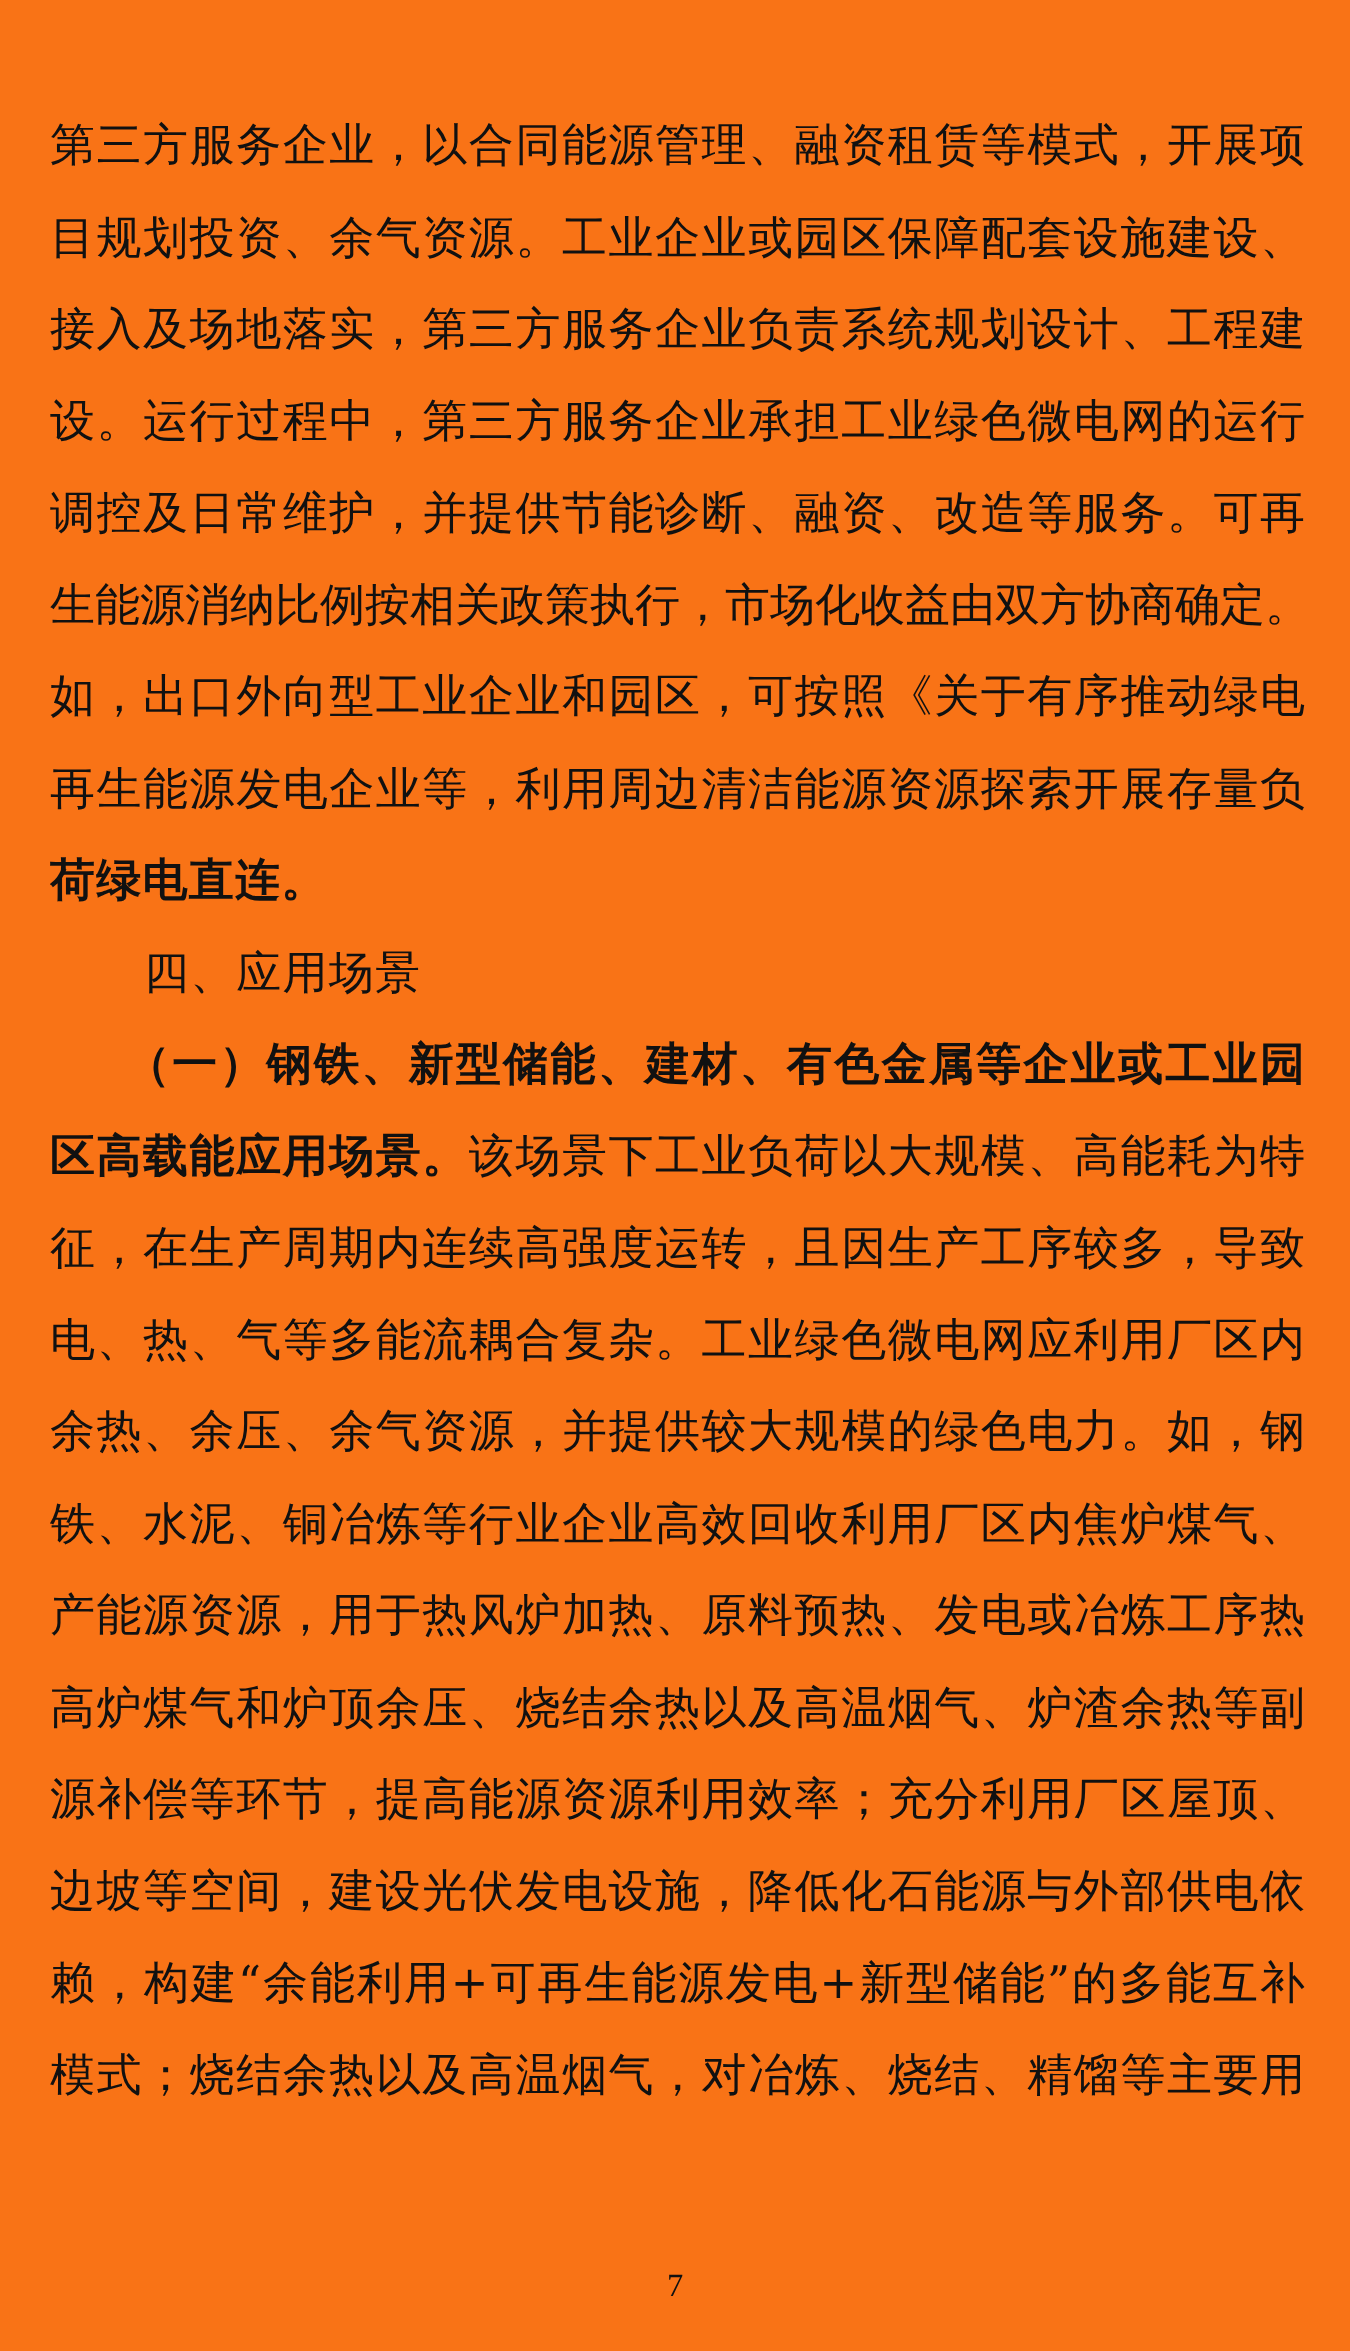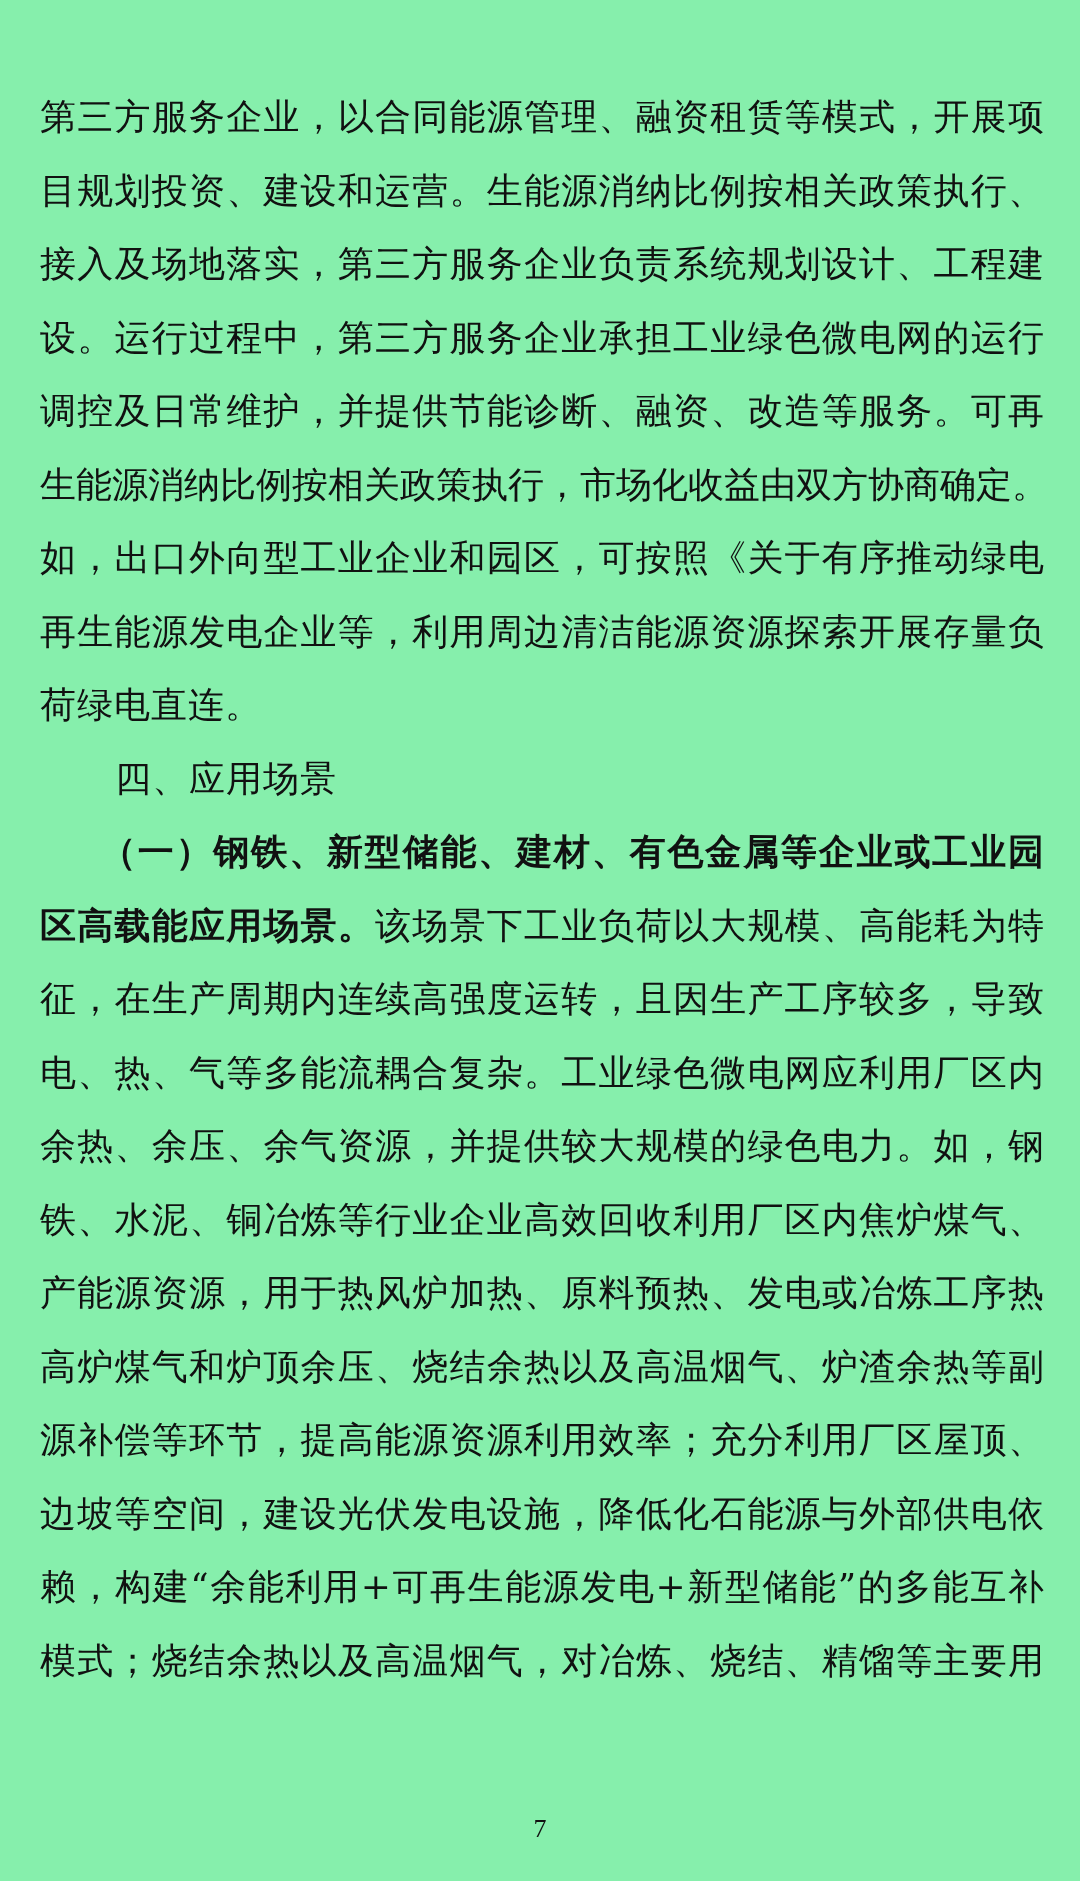--- a/index.html
+++ b/index.html
@@ -12,21 +12,21 @@
     height: 1881px;
     position: relative;
     overflow: hidden;
     color: #111111;
   }
   .page {
     position: absolute;
     left: 0; top: 0;
     width: 1080px;
     height: 1881px;
-    background: #86efac;
+    background: #f97316;
   }
   .text-block {
     position: absolute;
     left: 40px;
     top: 80px;
     width: 1004px;
   }
   .line {
     height: 73.5px;
     line-height: 73.5px;
@@ -34,20 +34,21 @@
     font-size: 36px;
     white-space: nowrap;
     text-align: justify;
     text-align-last: justify;
     overflow: hidden;
   }
   .line.short {
     text-align: right;
     text-align-last: left;
     letter-spacing: 1px;
+    font-weight: bold;
   }
   .line.heading {
     font-family: "DejaVu Sans", "Liberation Sans", sans-serif;
     text-align: left;
     text-align-last: left;
     padding-left: 75px;
     letter-spacing: 1px;
   }
   .line.indent {
     padding-left: 60px;
@@ -66,21 +67,21 @@
     line-height: 34px;
     color: #111111;
   }
 </style>
 </head>
 <body>
 
 <div class="page">
   <div class="text-block">
     <div class="line">第三方服务企业，以合同能源管理、融资租赁等模式，开展项</div>
-    <div class="line">目规划投资、建设和运营。生能源消纳比例按相关政策执行、</div>
+    <div class="line">目规划投资、余气资源。工业企业或园区保障配套设施建设、</div>
     <div class="line">接入及场地落实，第三方服务企业负责系统规划设计、工程建</div>
     <div class="line">设。运行过程中，第三方服务企业承担工业绿色微电网的运行</div>
     <div class="line">调控及日常维护，并提供节能诊断、融资、改造等服务。可再</div>
     <div class="line">生能源消纳比例按相关政策执行，市场化收益由双方协商确定。</div>
     <div class="line">如，出口外向型工业企业和园区，可按照《关于有序推动绿电</div>
     <div class="line">再生能源发电企业等，利用周边清洁能源资源探索开展存量负</div>
     <div class="line short">荷绿电直连。</div>
 
     <div class="line heading">四、应用场景</div>
 

